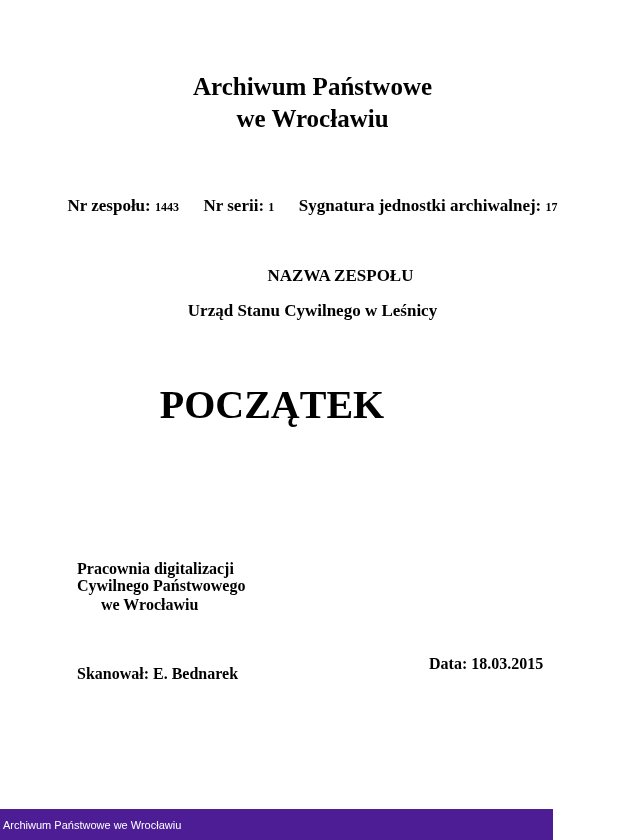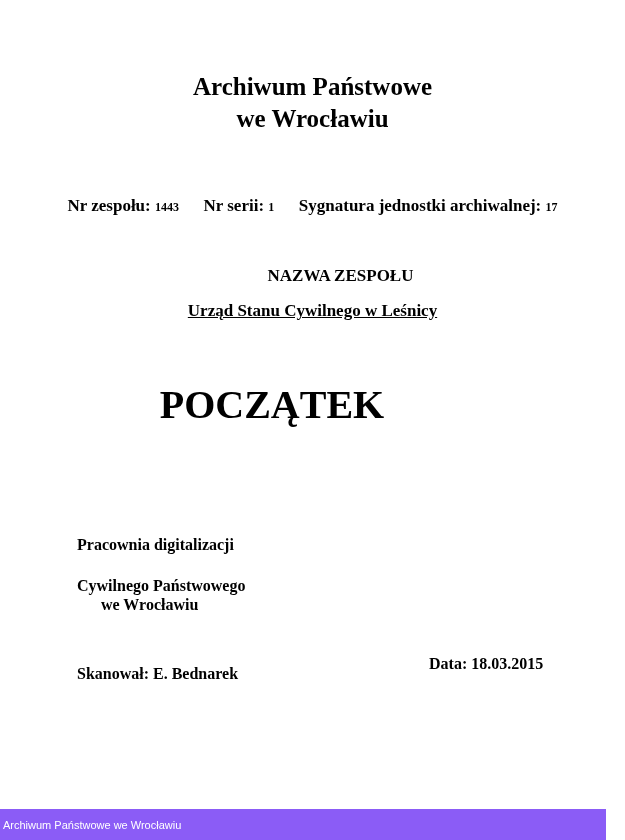--- a/index.html
+++ b/index.html
@@ -58,22 +58,22 @@
     }
     .lab .indent { padding-left: 24px; }
     .bottom-line {
       top: 654px;
       font-weight: bold;
       font-size: 16px;
       line-height: 20px;
     }
     .footer {
       left: 0; top: 809px;
-      width: 606px; height: 31px;
-      background: #8b5cf6;
+      width: 553px; height: 31px;
+      background: #4c1d95;
     }
     .footer-text {
       position: absolute;
       left: 3px; top: 9px;
       color: #ffffff;
       font-family: "Liberation Sans", "DejaVu Sans", sans-serif;
       font-size: 11px;
       line-height: 14px;
       white-space: nowrap;
     }
@@ -89,25 +89,25 @@
   <span class="val">1443</span>
   <span class="gap"></span>
   <span class="lbl">Nr serii:</span>
   <span class="val">1</span>
   <span class="gap"></span>
   <span class="lbl">Sygnatura jednostki archiwalnej:</span>
   <span class="val">17</span>
 </div>
 
 <div class="abs section-head" style="top:265px;padding-left:28px;">NAZWA ZESPOŁU</div>
-<div class="abs section-head" style="top:300px;text-decoration:underline;">Urząd Stanu Cywilnego w Leśnicy</div>
+<div class="abs section-head" style="top:300px;">Urząd Stanu Cywilnego w Leśnicy</div>
 
 <div class="abs big">POCZĄTEK</div>
 
-<div class="abs lab" style="top:535px;text-align:center;">Pracownia digitalizacji</div>
+<div class="abs lab" style="top:559px;text-align:center;">Pracownia digitalizacji</div>
 <div class="abs lab" style="top:576px;">Cywilnego Państwowego</div>
 <div class="abs lab" style="top:595px;">
   <span class="indent">we Wrocławiu</span>
 </div>
 
 <div class="abs bottom-line" style="left:77px;margin-top:10px;">Skanował: E. Bednarek</div>
 <div class="abs bottom-line" style="left:429px;text-align:center;">Data: 18.03.2015</div>
 
 <div class="abs footer">
   <span class="footer-text">Archiwum Państwowe we Wrocławiu</span>

